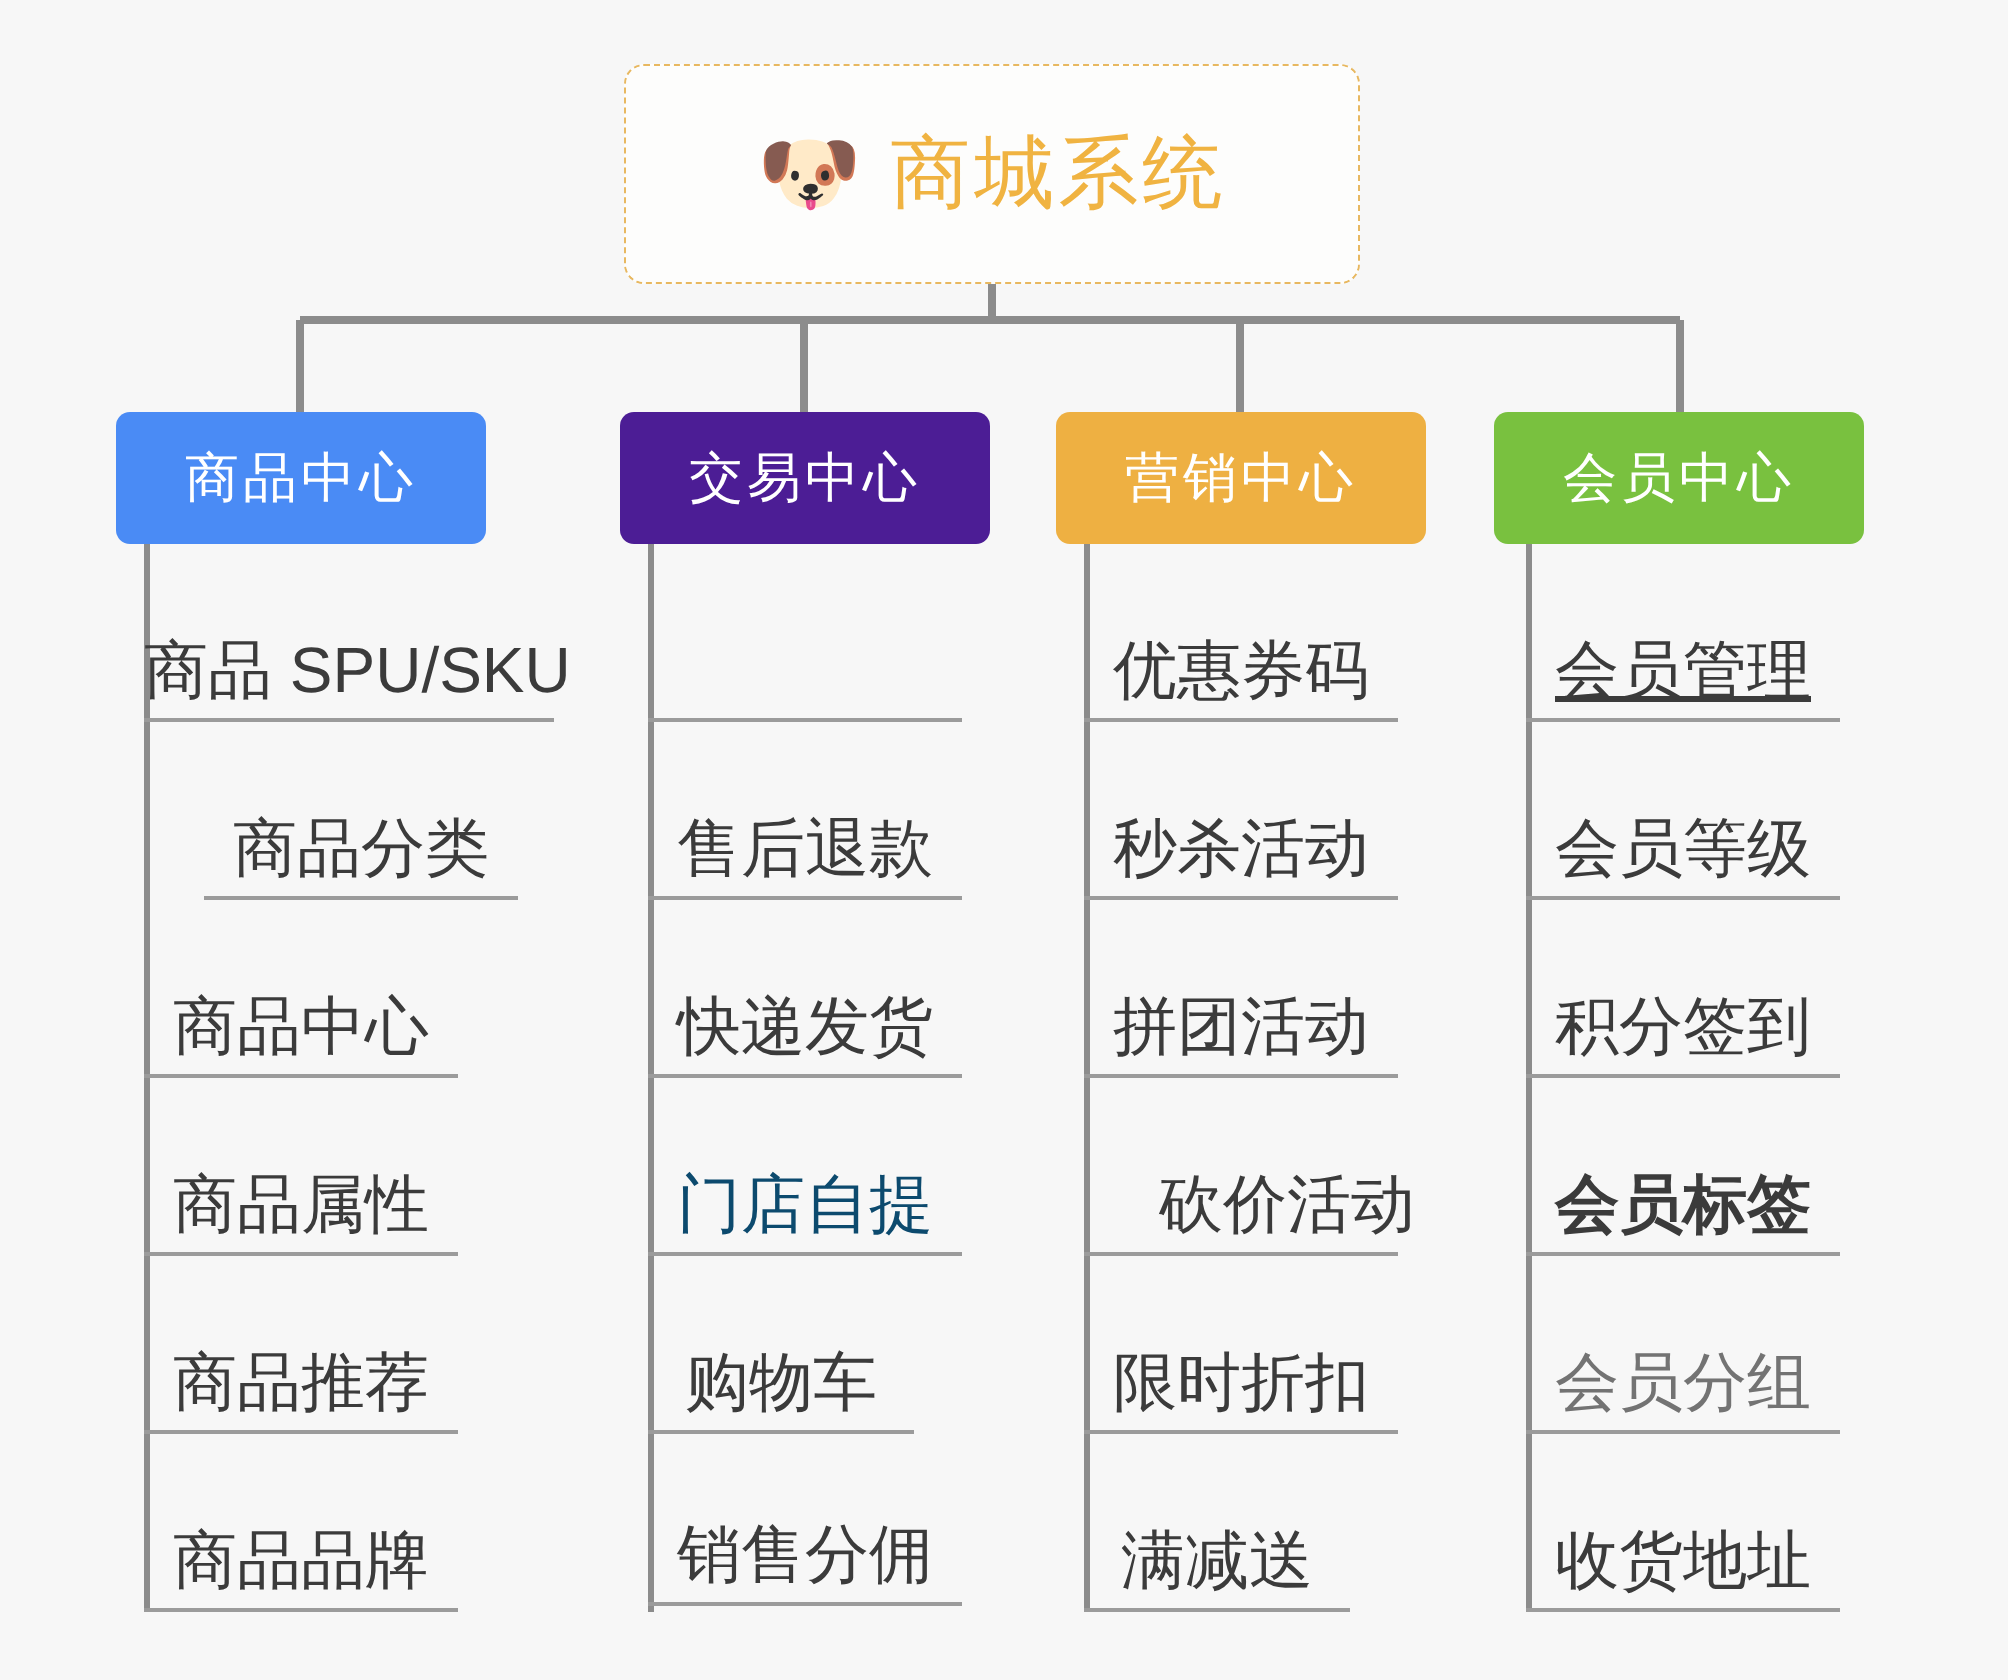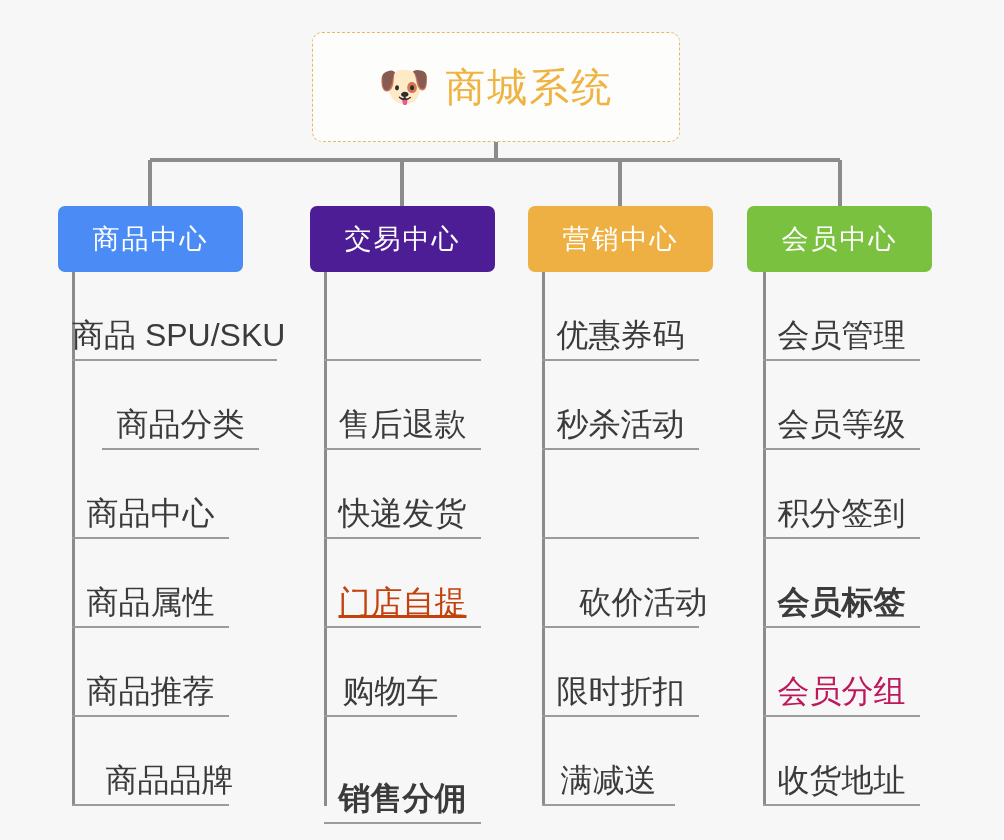--- a/index.html
+++ b/index.html
@@ -122,21 +122,21 @@
     </div>
     <div class="leaf" style="top:267px;width:157px;">
       <span class="leaf-label" style="color: rgb(59, 59, 59);">商品属性</span>
       <span class="leaf-rule" style="width: 157px; background: rgb(155, 155, 155);"></span>
     </div>
     <div class="leaf" style="top:356px;width:157px;">
       <span class="leaf-label" style="color: rgb(59, 59, 59);">商品推荐</span>
       <span class="leaf-rule" style="width: 157px; background: rgb(155, 155, 155);"></span>
     </div>
     <div class="leaf" style="top:445px;width:157px;">
-      <span class="leaf-label" style="color: rgb(59, 59, 59); margin-left: 19px;">商品品牌</span>
+      <span class="leaf-label" style="color: rgb(59, 59, 59);">商品品牌</span>
       <span class="leaf-rule" style="width: 157px; background: rgb(155, 155, 155);"></span>
     </div>
   </div>
 
   <div class="cat-box" style="left: 310px; top: 206px; width: 185px; background: #4c1d95;">
     <span>交易中心</span>
   </div>
   <div class="branch" style="left:324px;width:157px;">
     <div class="spine" style="height: 534px; background: rgb(140, 140, 140);"></div>
     <div class="leaf" style="top:0px;width:157px;">
@@ -144,47 +144,48 @@
     </div>
     <div class="leaf" style="top:89px;width:157px;">
       <span class="leaf-label" style="color: rgb(59, 59, 59);">售后退款</span>
       <span class="leaf-rule" style="width: 157px; background: rgb(155, 155, 155);"></span>
     </div>
     <div class="leaf" style="top:178px;width:157px;">
       <span class="leaf-label" style="color: rgb(59, 59, 59);">快递发货</span>
       <span class="leaf-rule" style="width: 157px; background: rgb(155, 155, 155);"></span>
     </div>
     <div class="leaf" style="top:267px;width:157px;">
-      <span class="leaf-label" style="color: #c2410c; text-decoration: underline;">门店自提</span>
+      <span class="leaf-label" style="color: #0c4a6e;">门店自提</span>
       <span class="leaf-rule" style="width: 157px; background: rgb(155, 155, 155);"></span>
     </div>
     <div class="leaf" style="top:356px;width:133px;">
       <span class="leaf-label" style="color: rgb(59, 59, 59);">购物车</span>
       <span class="leaf-rule" style="width: 133px; background: rgb(155, 155, 155);"></span>
     </div>
-    <div class="leaf" style="top:463px;width:157px;font-weight:bold;">
+    <div class="leaf" style="top:442px;width:157px;">
       <span class="leaf-label" style="color: rgb(59, 59, 59);">销售分佣</span>
       <span class="leaf-rule" style="width: 157px; background: rgb(155, 155, 155);"></span>
     </div>
   </div>
 
   <div class="cat-box" style="left: 528px; top: 206px; width: 185px; background: rgb(238, 176, 66);">
     <span>营销中心</span>
   </div>
   <div class="branch" style="left:542px;width:157px;">
     <div class="spine" style="height: 534px; background: rgb(140, 140, 140);"></div>
     <div class="leaf" style="top:0px;width:157px;">
       <span class="leaf-label" style="color: rgb(59, 59, 59);">优惠券码</span>
       <span class="leaf-rule" style="width: 157px; background: rgb(155, 155, 155);"></span>
     </div>
     <div class="leaf" style="top:89px;width:157px;">
       <span class="leaf-label" style="color: rgb(59, 59, 59);">秒杀活动</span>
       <span class="leaf-rule" style="width: 157px; background: rgb(155, 155, 155);"></span>
     </div>
     <div class="leaf" style="top:178px;width:157px;">
+      <span class="leaf-label" style="color: rgb(59, 59, 59);">拼团活动</span>
       <span class="leaf-rule" style="width: 157px; background: rgb(155, 155, 155);"></span>
     </div>
     <div class="leaf" style="top:267px;width:157px;">
       <span class="leaf-label" style="color: rgb(59, 59, 59); padding-left: 23px;">砍价活动</span>
       <span class="leaf-rule" style="width: 157px; background: rgb(155, 155, 155);"></span>
     </div>
     <div class="leaf" style="top:356px;width:157px;">
       <span class="leaf-label" style="color: rgb(59, 59, 59);">限时折扣</span>
       <span class="leaf-rule" style="width: 157px; background: rgb(155, 155, 155);"></span>
     </div>
@@ -193,37 +194,37 @@
       <span class="leaf-rule" style="width: 133px; background: rgb(155, 155, 155);"></span>
     </div>
   </div>
 
   <div class="cat-box" style="left: 747px; top: 206px; width: 185px; background: rgb(121, 193, 63);">
     <span>会员中心</span>
   </div>
   <div class="branch" style="left:763px;width:157px;">
     <div class="spine" style="height: 534px; background: rgb(140, 140, 140);"></div>
     <div class="leaf" style="top:0px;width:157px;">
-      <span class="leaf-label" style="color: rgb(59, 59, 59);">会员管理</span>
+      <span class="leaf-label" style="color: rgb(59, 59, 59); text-decoration: underline;">会员管理</span>
       <span class="leaf-rule" style="width: 157px; background: rgb(155, 155, 155);"></span>
     </div>
     <div class="leaf" style="top:89px;width:157px;">
       <span class="leaf-label" style="color: rgb(59, 59, 59);">会员等级</span>
       <span class="leaf-rule" style="width: 157px; background: rgb(155, 155, 155);"></span>
     </div>
     <div class="leaf" style="top:178px;width:157px;">
       <span class="leaf-label" style="color: rgb(59, 59, 59);">积分签到</span>
       <span class="leaf-rule" style="width: 157px; background: rgb(155, 155, 155);"></span>
     </div>
     <div class="leaf" style="top:267px;width:157px;font-weight:bold;">
       <span class="leaf-label" style="color: rgb(59, 59, 59);">会员标签</span>
       <span class="leaf-rule" style="width: 157px; background: rgb(155, 155, 155);"></span>
     </div>
     <div class="leaf" style="top:356px;width:157px;">
-      <span class="leaf-label" style="color: #be185d; text-align: center;">会员分组</span>
+      <span class="leaf-label" style="color: #737373; text-align: center;">会员分组</span>
       <span class="leaf-rule" style="width: 157px; background: rgb(155, 155, 155);"></span>
     </div>
     <div class="leaf" style="top:445px;width:157px;">
       <span class="leaf-label" style="color: rgb(59, 59, 59);">收货地址</span>
       <span class="leaf-rule" style="width: 157px; background: rgb(155, 155, 155);"></span>
     </div>
   </div>
 
 </div>
 

